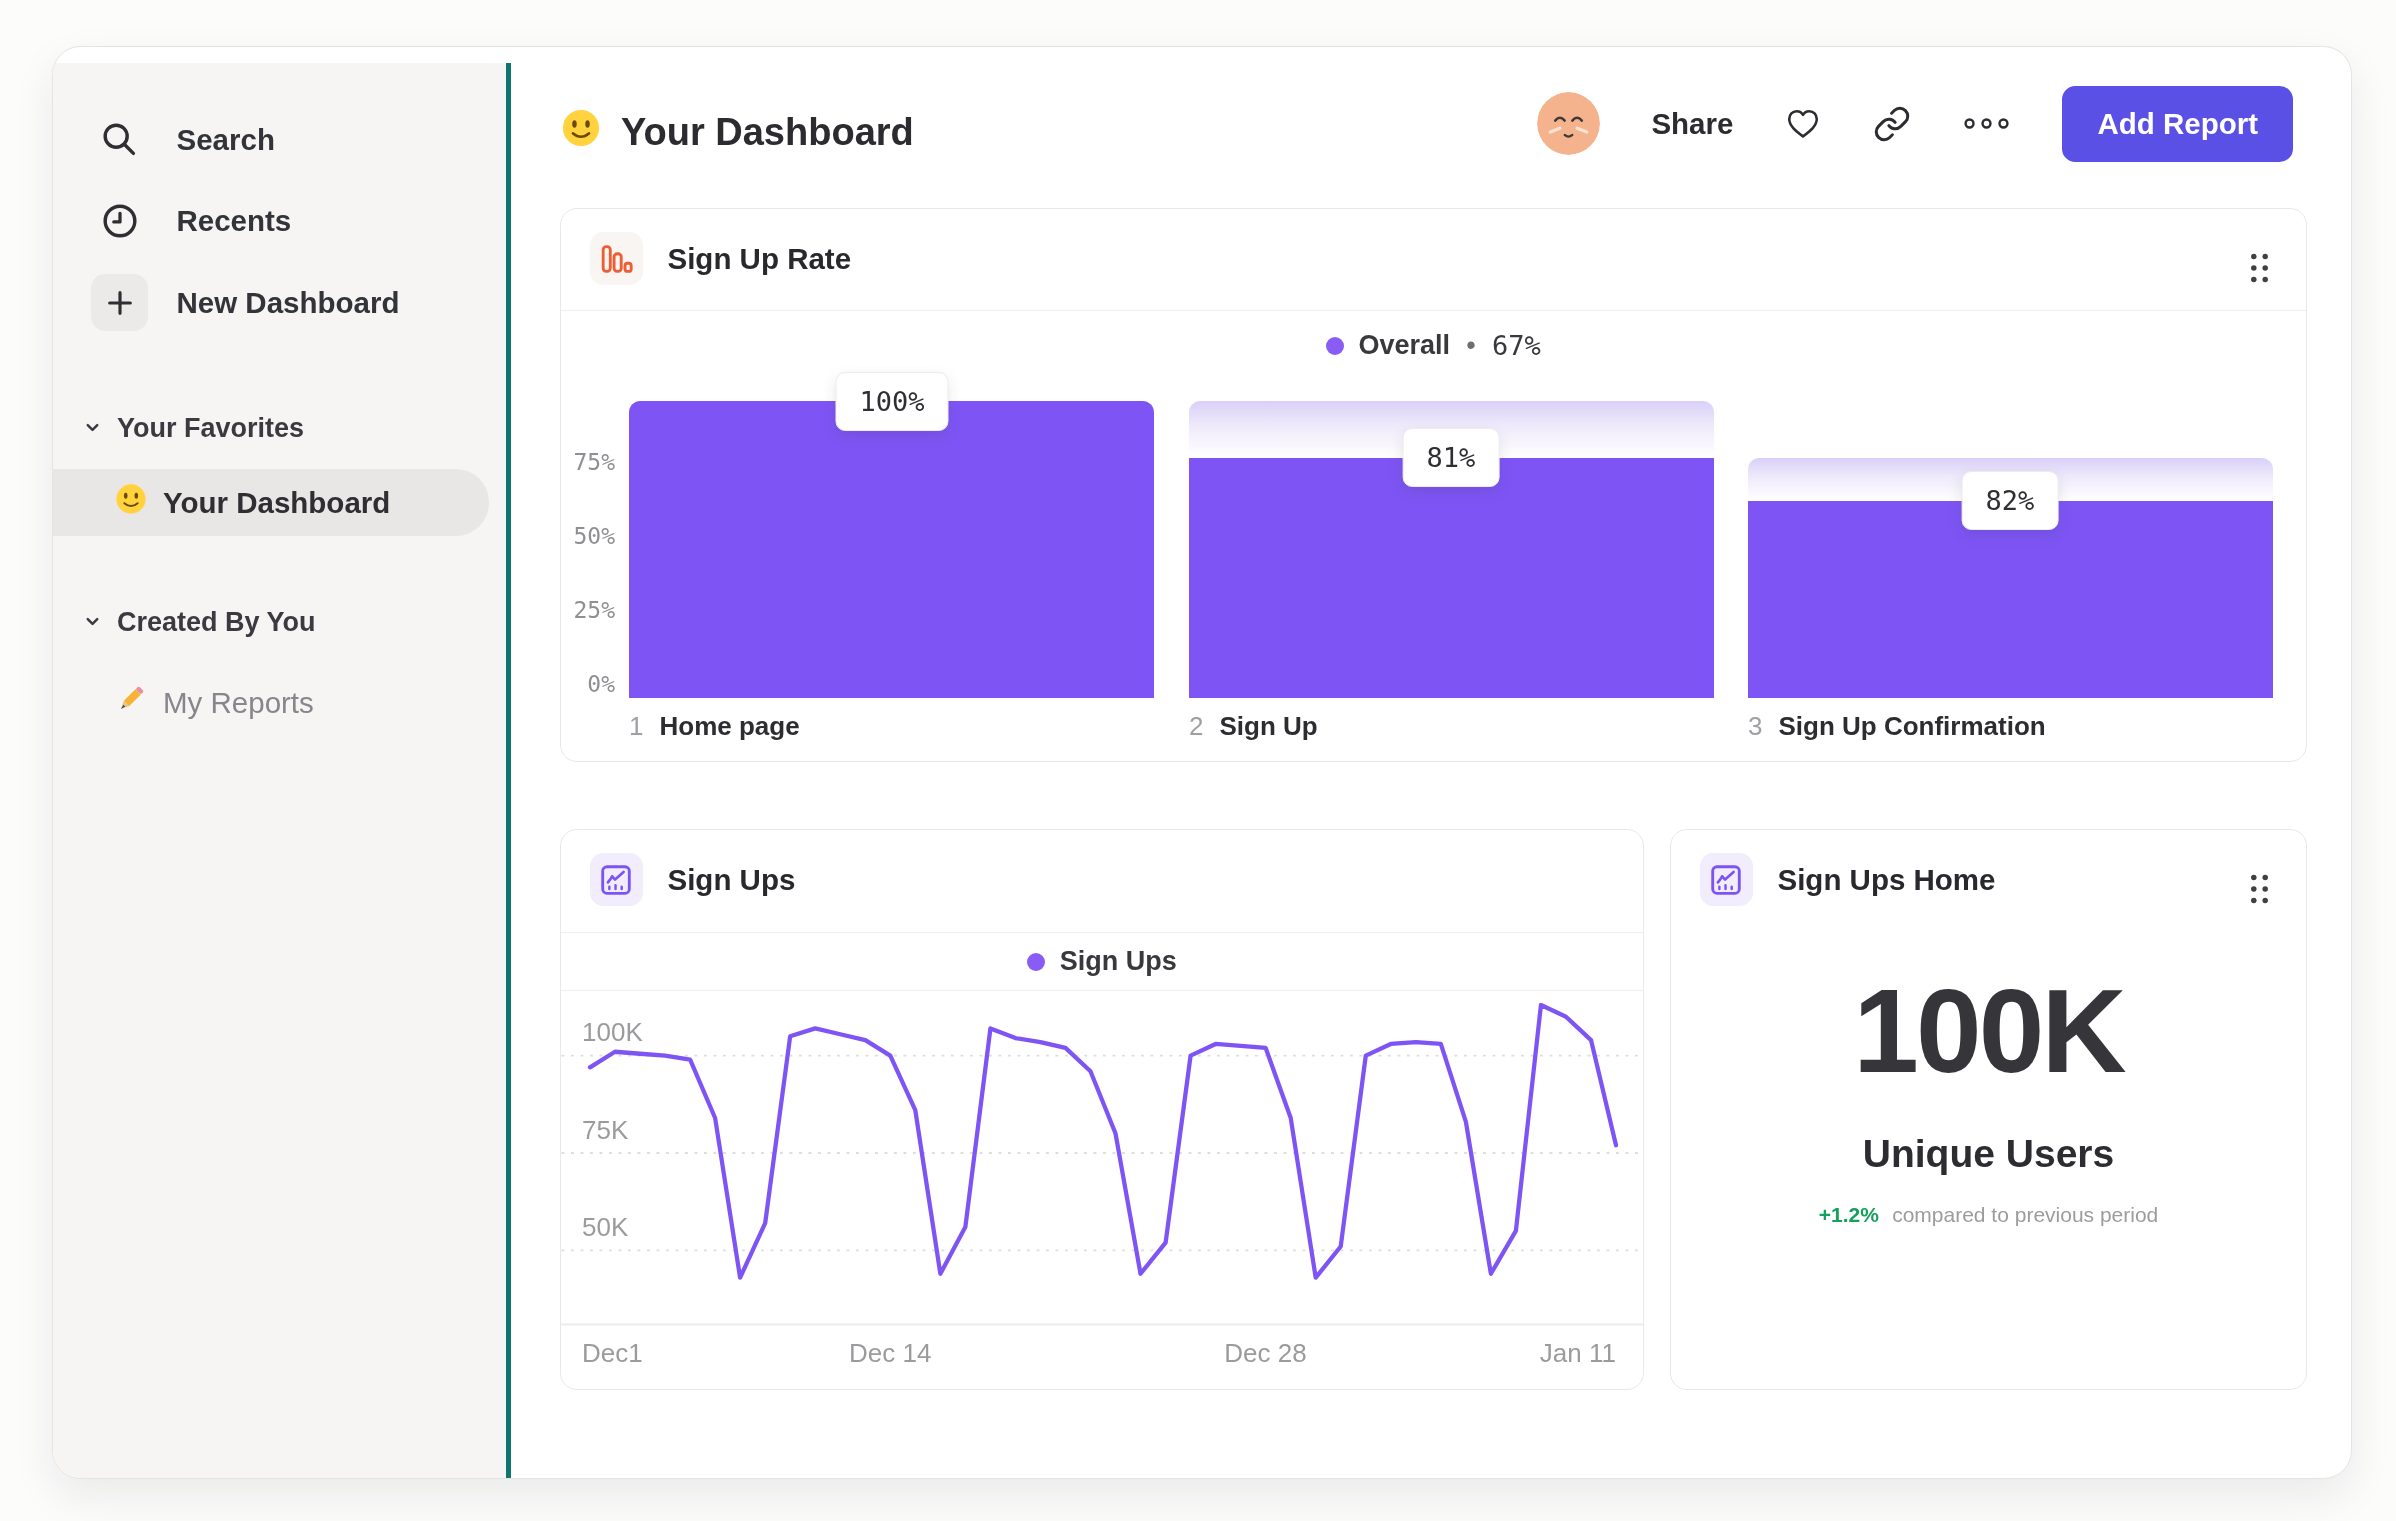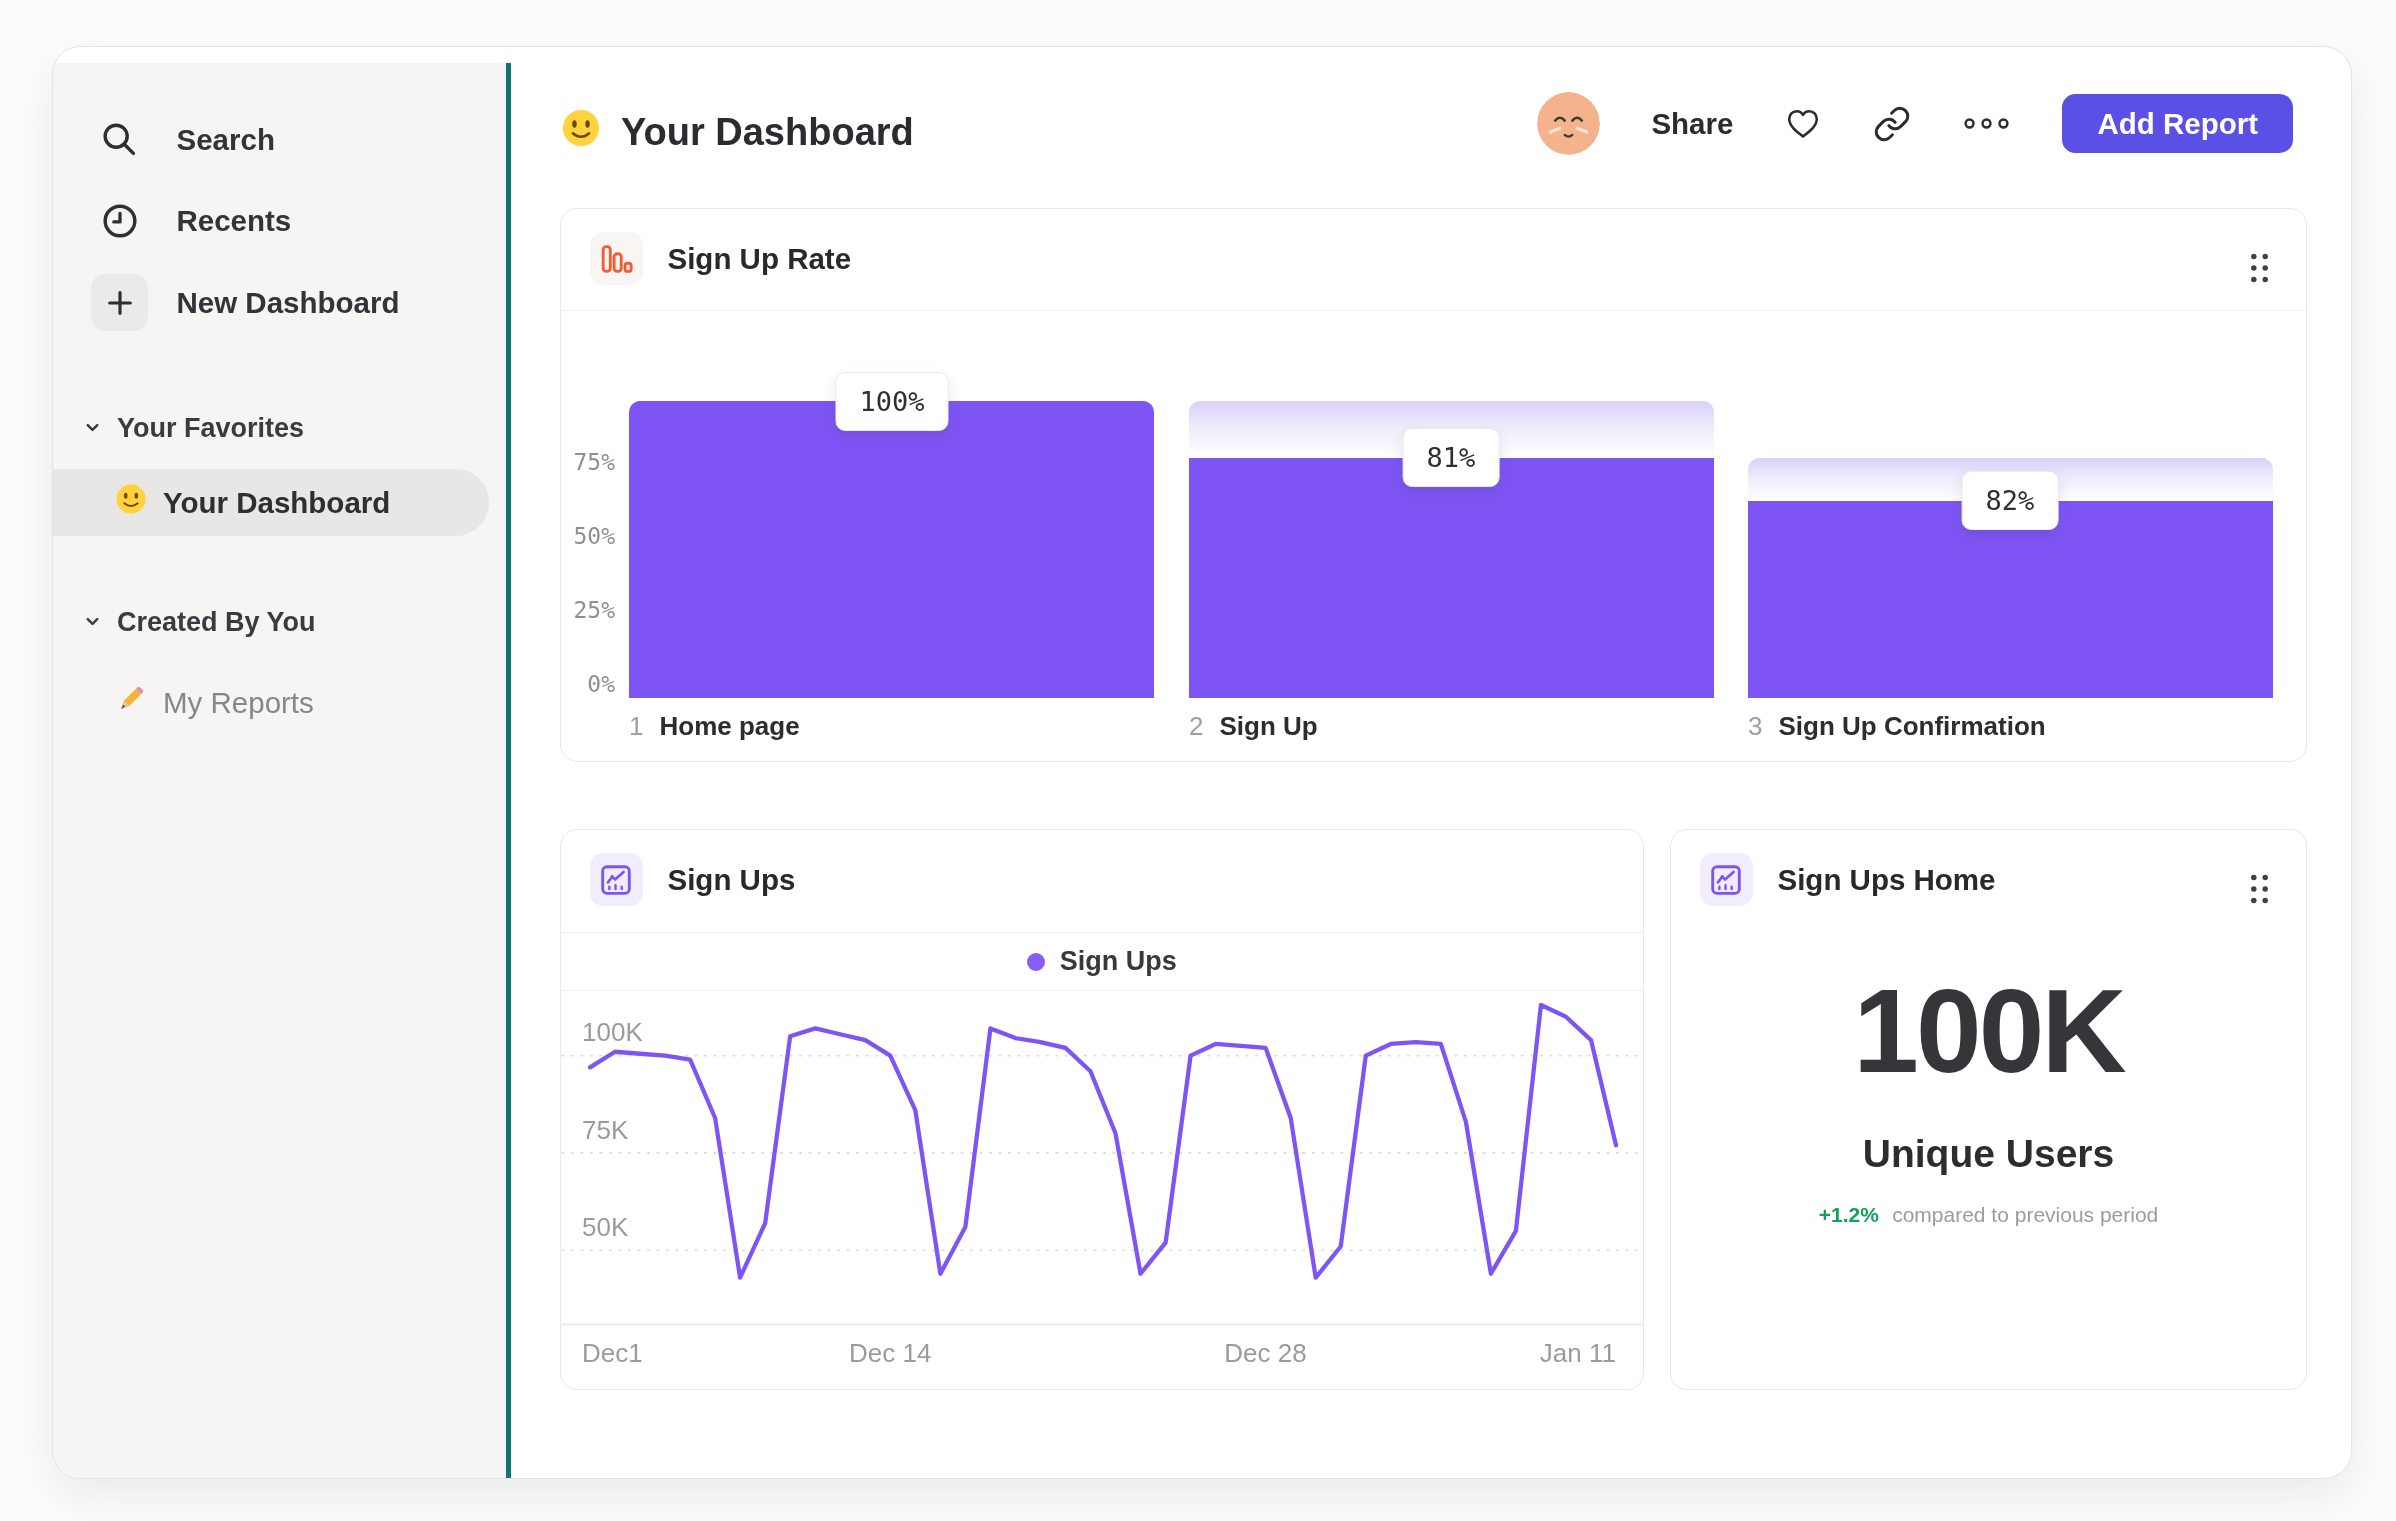--- a/index.html
+++ b/index.html
@@ -63,21 +63,21 @@
     font-size:38px; font-weight:700; color:#2b2b30;
   }
   .actions {
     position:absolute; right:58px; top:42px; height:69px;
     display:flex; align-items:center; gap:51px;
   }
   .avatar { width:63px; height:63px; border-radius:50%; overflow:hidden; cursor:pointer; }
   .share-label { font-size:29.5px; font-weight:600; color:#2b2b30; cursor:pointer; }
   .icon-btn { display:flex; align-items:center; justify-content:center; cursor:pointer; }
   .add-report {
-    height:59px; padding:0 35px; border:none; border-radius:13.3px;
+    height:76px; padding:0 35px; border:none; border-radius:13.3px;
     background:#5b50e6; color:#ffffff; font-size:29.5px; font-weight:700;
     font-family:inherit; cursor:pointer; display:flex; align-items:center;
   }
 
   
   .card { position:absolute; background:#fff; border:1.4px solid #e9e8e6; border-radius:17px; overflow:hidden; }
   .card-funnel { left:507px; top:161px;  width:1747px; height:554px; }
   .card-line   { left:507px; top:782px;  width:1084px; height:561px; }
   .card-today  { left:1617px; top:782px; width:637px;  height:561px; }
 
@@ -270,20 +270,26 @@
             <circle cx="7" cy="8" r="2.9"></circle>
             <circle cx="19" cy="8" r="2.9"></circle>
             <circle cx="7" cy="20" r="2.9"></circle>
             <circle cx="19" cy="20" r="2.9"></circle>
             <circle cx="7" cy="32" r="2.9"></circle>
             <circle cx="19" cy="32" r="2.9"></circle>
           </g>
         </svg>
     </span>
     <div class="hdiv" style="top:101px"></div>
+    <div class="legend" style="top:107px; height:59px">
+      <span class="dot"></span>
+      <b>Overall</b>
+      <span class="sep">•</span>
+      <span class="mono">67%</span>
+    </div>
     <div style="position:absolute; inset:0;">
         <div class="ytick mono" style="top: 240px;">75%</div>
         <div class="ytick mono" style="top: 314px;">50%</div>
         <div class="ytick mono" style="top: 388px;">25%</div>
         <div class="ytick mono" style="top: 462px;">0%</div>
         <div class="bar-solid" style="left: 68px; width: 525px; top: 192px; height: 297px; border-radius: 11.4px 11.4px 0px 0px;"></div>
         <div class="bar-tip mono" style="left: 331px; top: 163px;">100%</div>
         <div class="step-label" style="left: 68px; top: 502px;">
           <span class="idx">1</span>
           <span class="nm">Home page</span>

